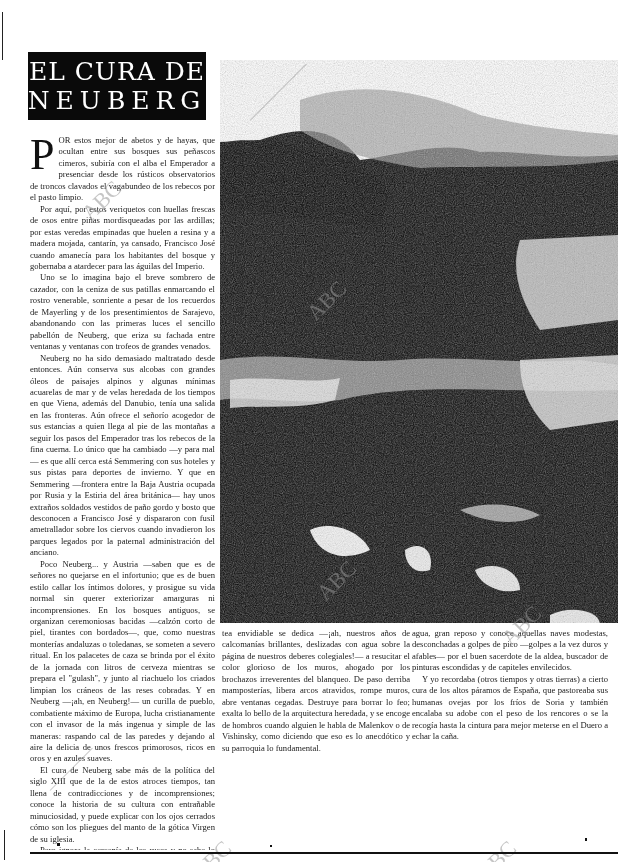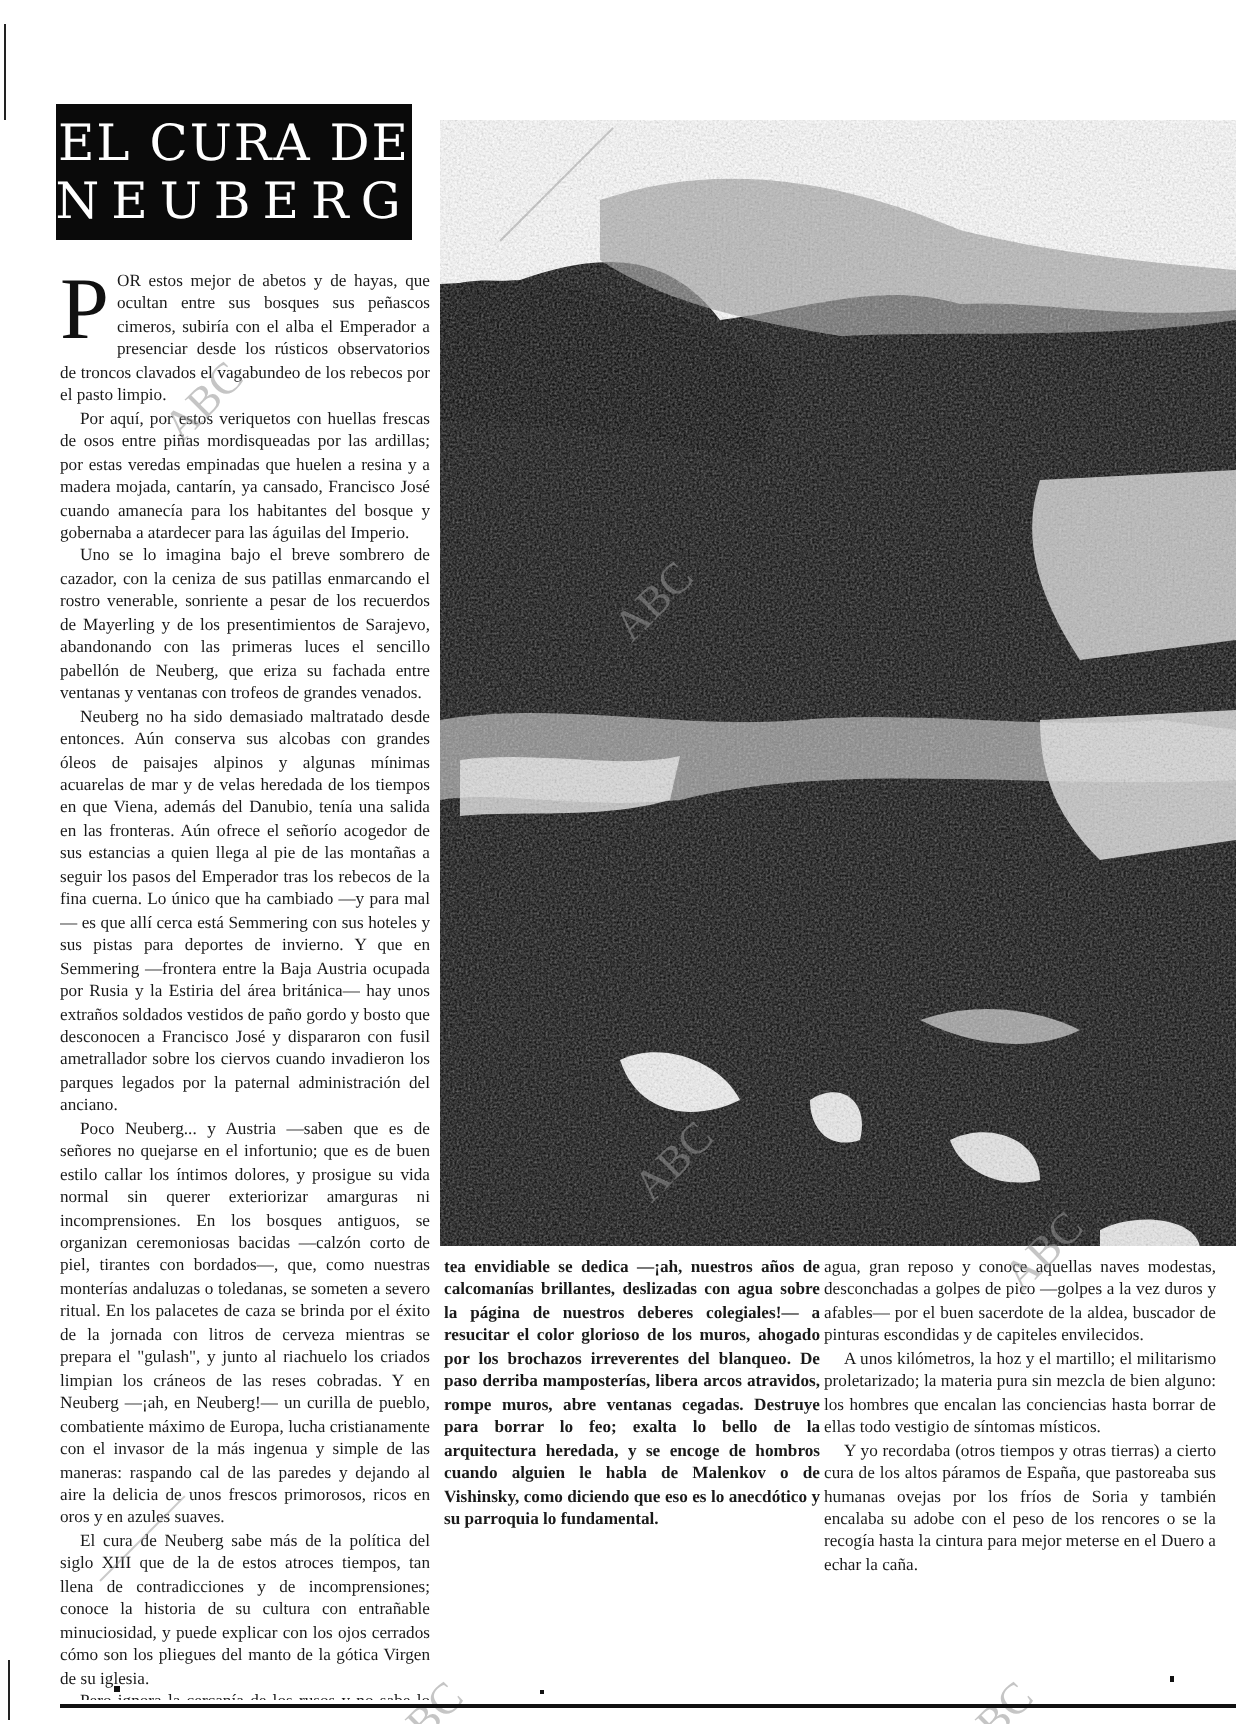--- a/index.html
+++ b/index.html
@@ -10,21 +10,21 @@
   .bottom-rule{position:absolute;left:30px;top:852px;width:588px;height:2px;background:#111;}
   .title-box{position:absolute;left:28px;top:52px;width:178px;height:68px;background:#0a0a0a;color:#fff;
     display:flex;flex-direction:column;justify-content:center;align-items:center;}
   .title-line{font-family:"DejaVu Serif",serif;font-size:25px;line-height:29px;letter-spacing:1px;color:#fff;white-space:nowrap;}
   .title-line.l2{letter-spacing:6px;}
   .col{position:absolute;font-size:8.6px;line-height:11.45px;text-align:justify;color:#1a1a1a;}
   .col p{margin:0;text-indent:10px;}
   .col p.first{text-indent:0;}
   .dropcap{float:left;font-size:44px;line-height:36px;margin:2px 4px 0 0;font-family:"Liberation Serif",serif;color:#111;}
   .col-left{left:30px;top:135px;width:185px;height:715px;overflow:hidden;}
-  .col-mid{left:222px;top:628px;width:188px;height:210px;overflow:hidden;font-weight:bold;}
+  .col-mid{left:222px;top:628px;width:188px;height:210px;overflow:hidden;}
   .col-right{left:412px;top:628px;width:196px;height:210px;overflow:hidden;}
   .photo{position:absolute;left:220px;top:60px;width:398px;height:563px;overflow:hidden;background:#050505;}
   .photo svg{display:block;}
   .watermark{position:absolute;font-family:"Liberation Serif",serif;font-size:22px;color:rgba(150,150,150,0.55);transform:rotate(-45deg);transform-origin:left bottom;pointer-events:none;white-space:nowrap;}
   .wm-line{position:absolute;height:1px;background:rgba(150,150,150,0.5);transform:rotate(-45deg);transform-origin:left center;pointer-events:none;}
   .speck{position:absolute;background:#111;}
 </style>
 </head>
 <body>
 
@@ -81,21 +81,20 @@
       <rect x="0" y="0" width="398" height="563" filter="url(#grain)"></rect>
     </svg>
   </div>
 
   <div class="col col-mid">
     <p class="first">tea envidiable se dedica —¡ah, nuestros años de calcomanías brillantes, deslizadas con agua sobre la página de nuestros deberes colegiales!— a resucitar el color glorioso de los muros, ahogado por los brochazos irreverentes del blanqueo. De paso derriba mamposterías, libera arcos atravidos, rompe muros, abre ventanas cegadas. Destruye para borrar lo feo; exalta lo bello de la arquitectura heredada, y se encoge de hombros cuando alguien le habla de Malenkov o de Vishinsky, como diciendo que eso es lo anecdótico y su parroquia lo fundamental.</p>
   </div>
 
   <div class="col col-right">
     <p class="first">agua, gran reposo y conoce aquellas naves modestas, desconchadas a golpes de pico —golpes a la vez duros y afables— por el buen sacerdote de la aldea, buscador de pinturas escondidas y de capiteles envilecidos.</p>
-    <p>A unos kilómetros, la hoz y el martillo; el militarismo proletarizado; la materia pura sin mezcla de bien alguno: los hombres que encalan las conciencias hasta borrar de ellas todo vestigio de síntomas místicos.</p>
     <p>Y yo recordaba (otros tiempos y otras tierras) a cierto cura de los altos páramos de España, que pastoreaba sus humanas ovejas por los fríos de Soria y también encalaba su adobe con el peso de los rencores o se la recogía hasta la cintura para mejor meterse en el Duero a echar la caña.</p>
   </div>
 
   <div class="watermark" style="left:95px;top:200px;">ABC</div>
   <div class="watermark" style="left:320px;top:300px;">ABC</div>
   <div class="watermark" style="left:330px;top:580px;">ABC</div>
   <div class="watermark" style="left:515px;top:625px;">ABC</div>
   <div class="watermark" style="left:205px;top:860px;">ABC</div>
   <div class="watermark" style="left:490px;top:860px;">ABC</div>
 

